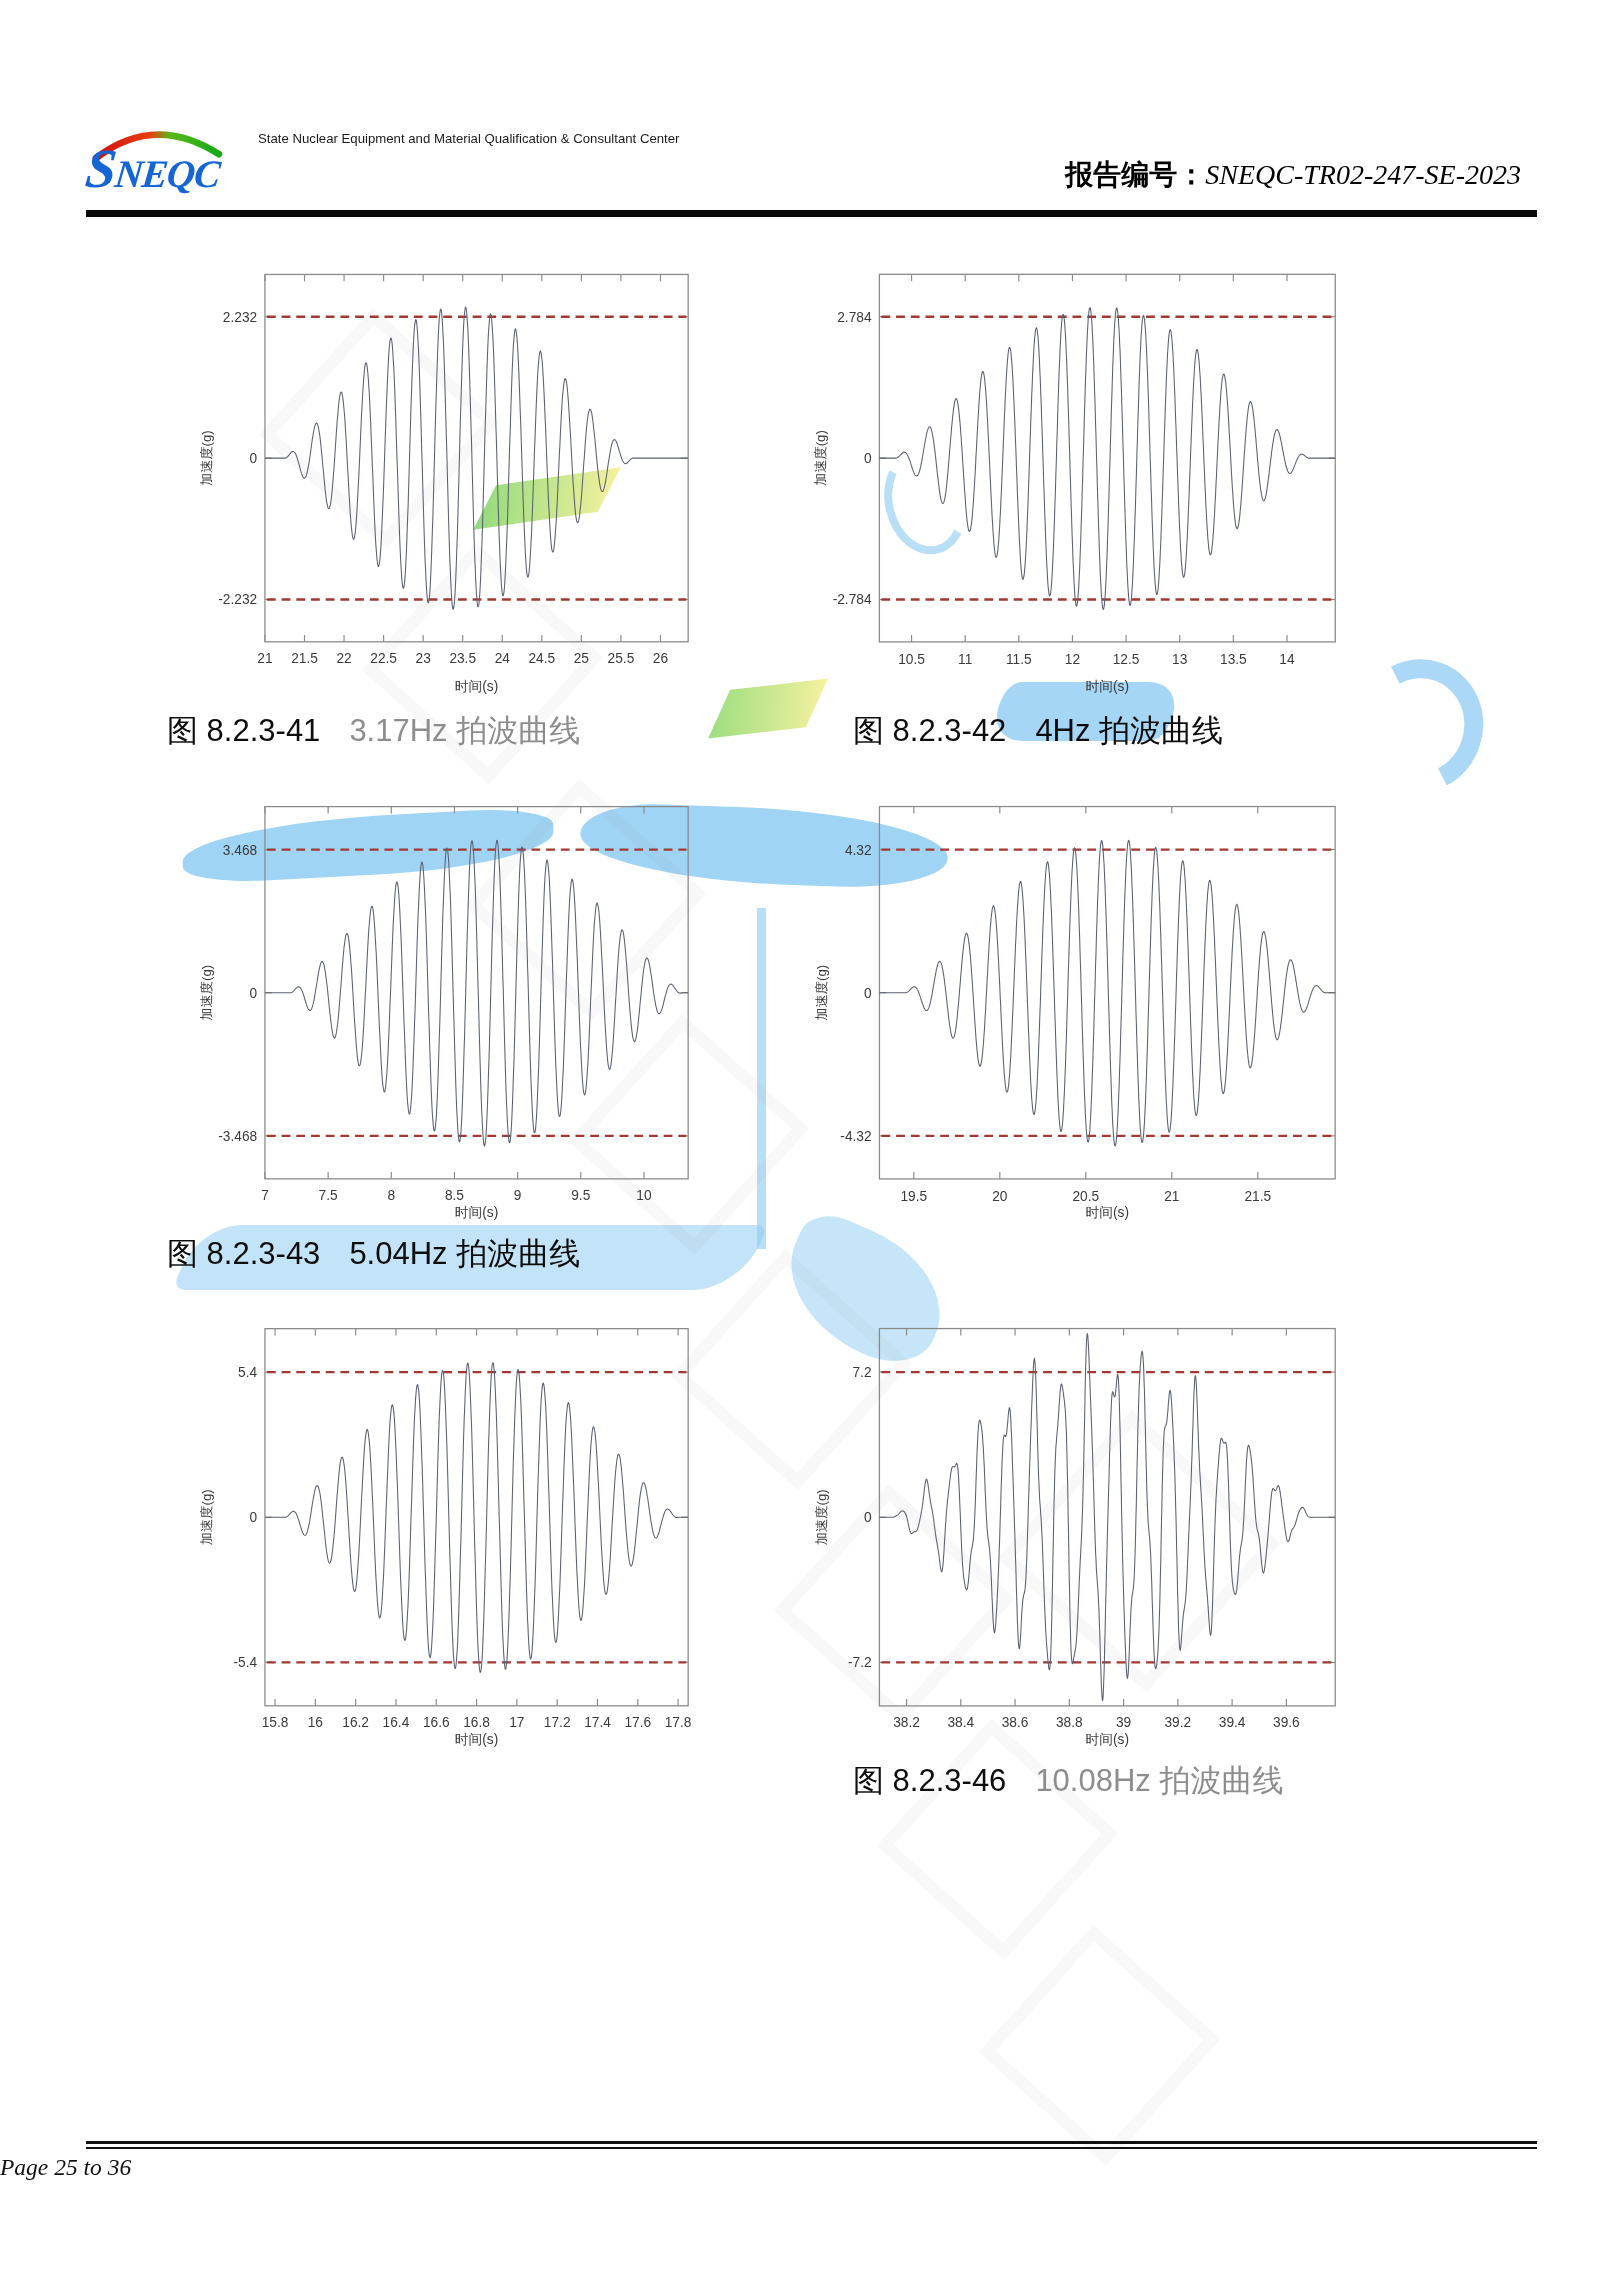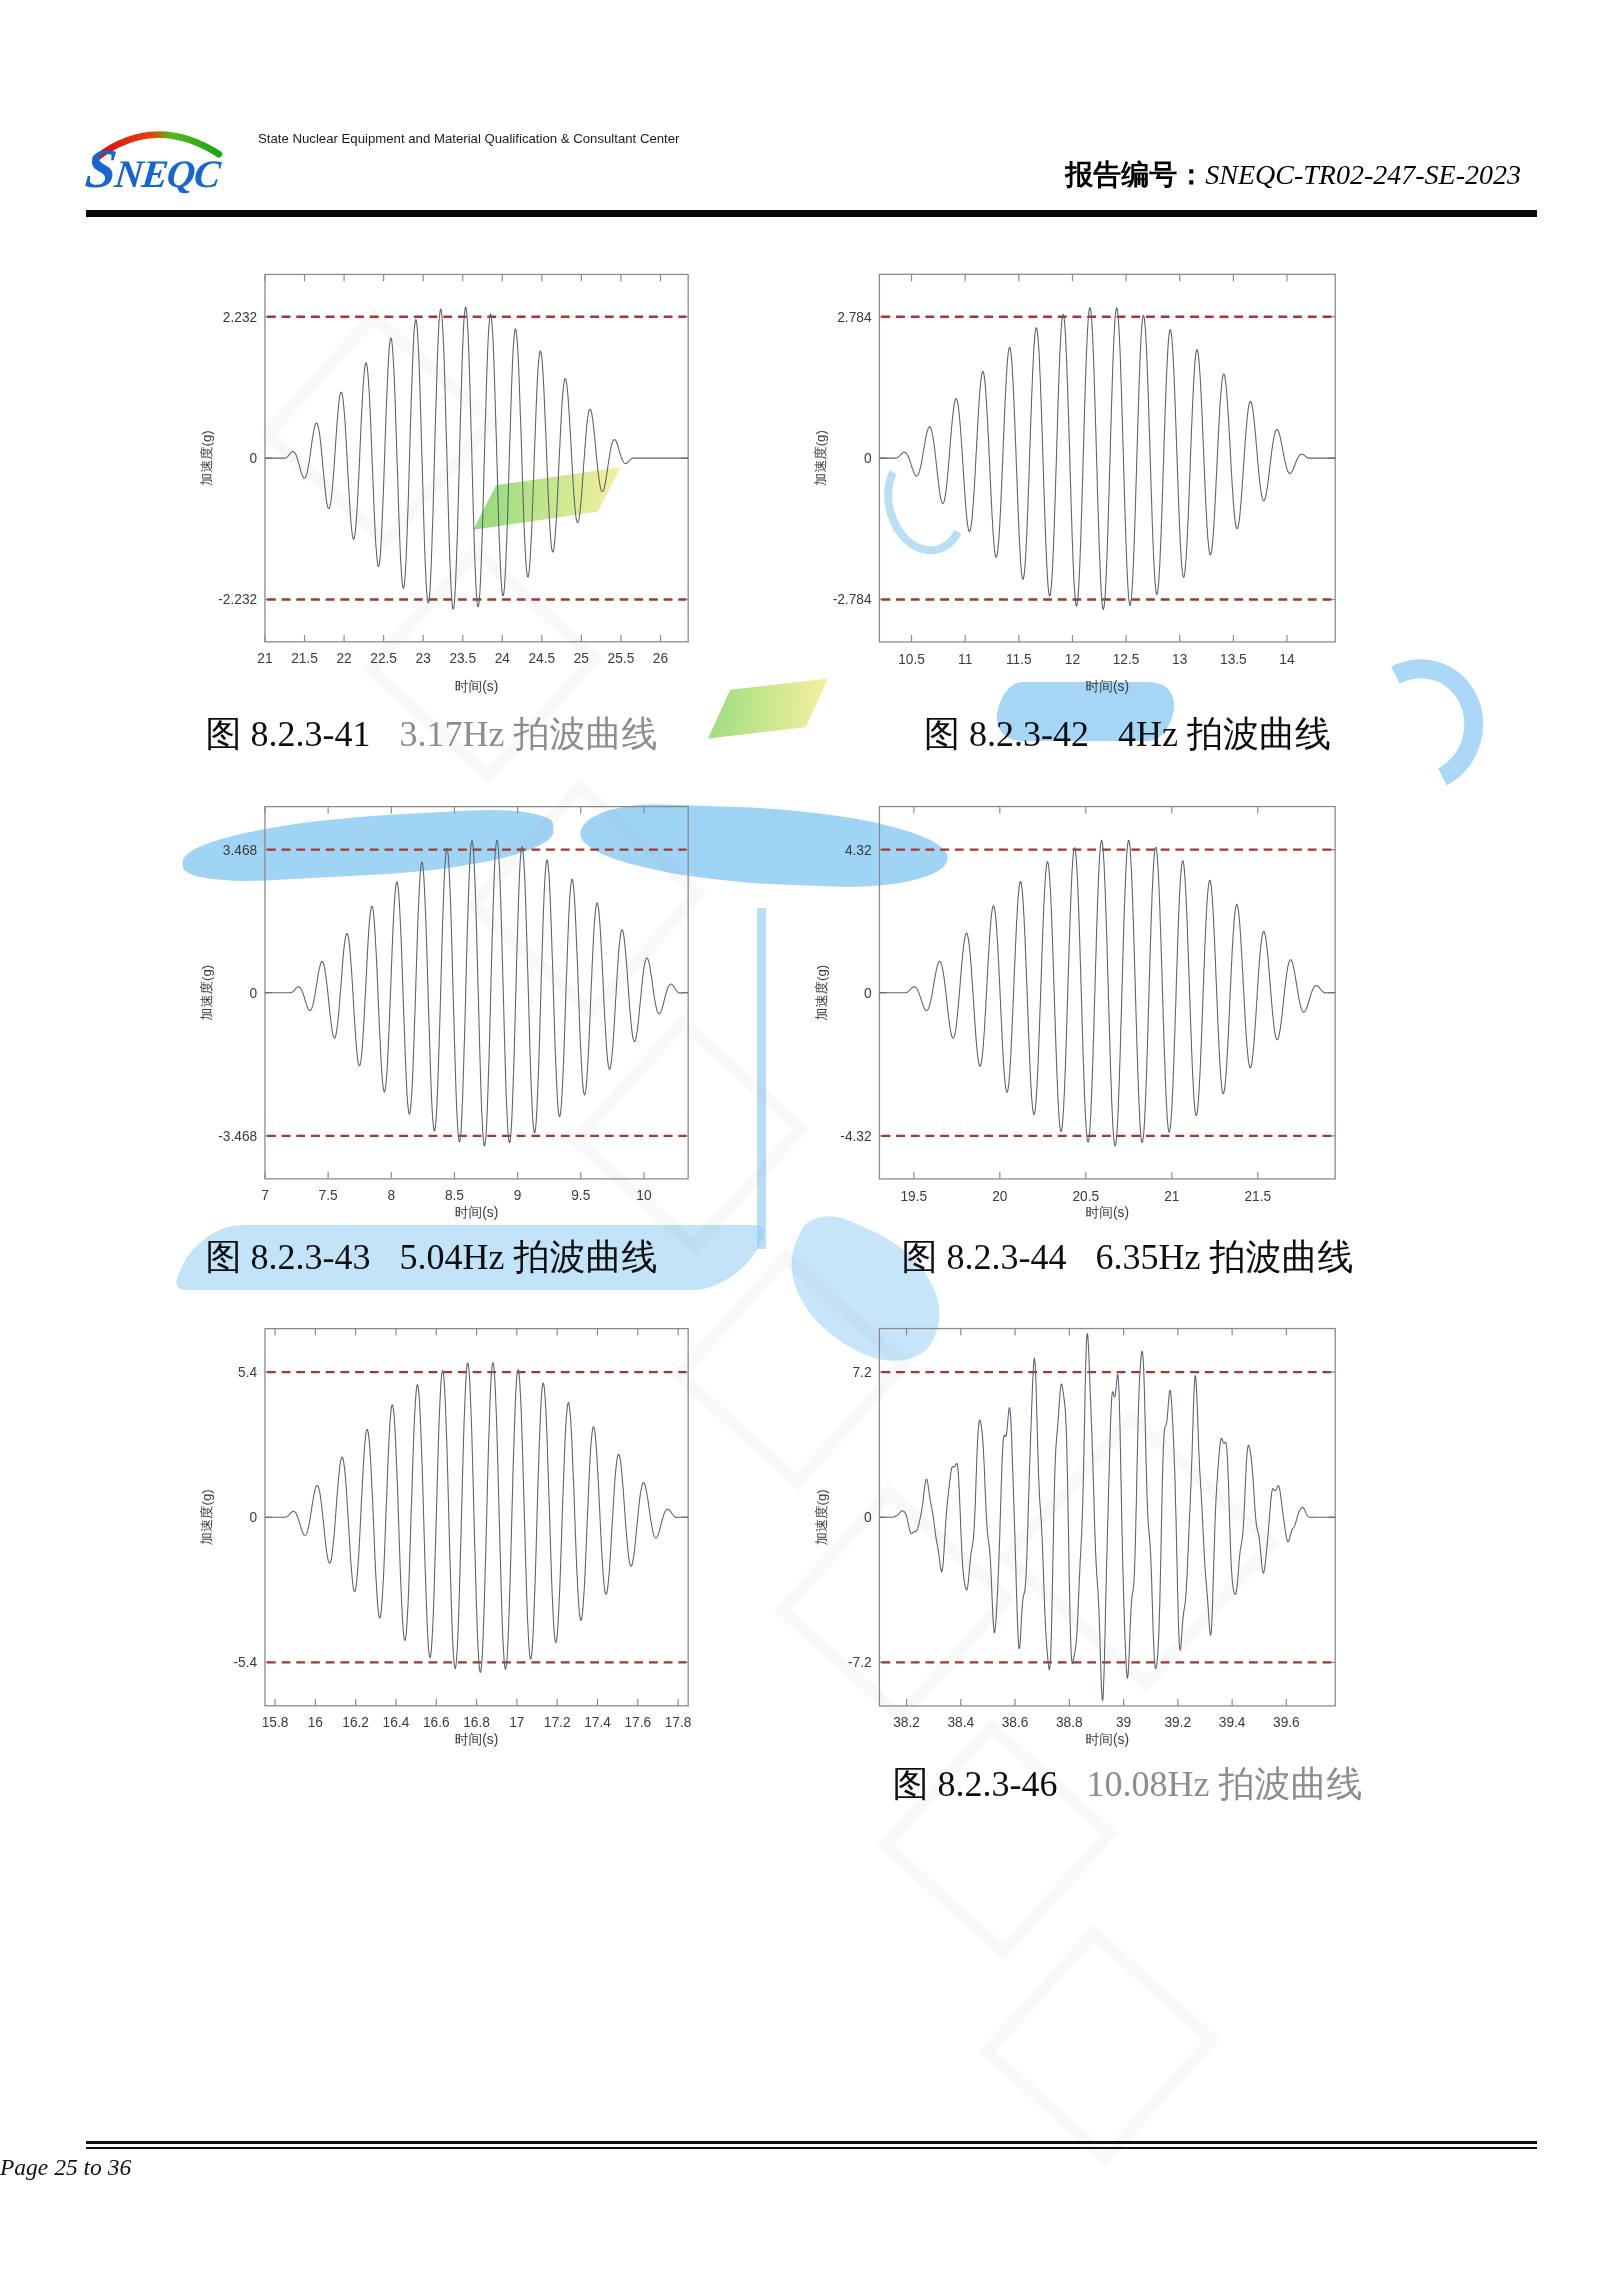--- a/index.html
+++ b/index.html
@@ -22,22 +22,22 @@
   .header-bar{position:absolute;left:86px;top:210px;width:1451px;height:6.9px;background:#0a0a0a;z-index:3;}
   
   .chart-box{position:absolute;z-index:2;}
   #chart-1{left:167px;top:230px;width:529px;height:469px;}
   #chart-2{left:799px;top:230px;width:549px;height:469px;}
   #chart-3{left:167px;top:784px;width:529px;height:441px;}
   #chart-4{left:799px;top:784px;width:549px;height:441px;}
   #chart-5{left:167px;top:1306px;width:529px;height:446px;}
   #chart-6{left:799px;top:1306px;width:549px;height:446px;}
   .chart-box svg{display:block;}
-  .cap{position:absolute;text-align:center;z-index:2;
-       font-family:Liberation Serif, serif;font-size:36px;color:#0d0d0d;white-space:nowrap;}
+  .cap{position:absolute;text-align:left;z-index:2;
+       font-family:Liberation Sans, sans-serif;font-size:31px;color:#0d0d0d;white-space:nowrap;}
   #cap-1{left:167px;top:710px;width:529px;}
   #cap-2{left:853px;top:710px;width:549px;}
   #cap-3{left:167px;top:1233px;width:529px;}
   #cap-4{left:853px;top:1233px;width:549px;}
   #cap-5{left:167px;top:1760px;width:529px;}
   #cap-6{left:853px;top:1760px;width:549px;}
   .fig-title{margin-left:29px;}
   .fig-title.muted{color:#8d8d8d;}
   
   .footer-rule{position:absolute;left:86px;top:2141px;width:1451px;height:2.9px;
@@ -368,20 +368,19 @@
         <line x1="84" y1="363.57692307692304" x2="545" y2="363.57692307692304" stroke="#a23830" stroke-width="2.4" stroke-dasharray="9 6"></line>
         <polyline points="82.0,215.5 82.3,215.5 82.7,215.5 83.0,215.5 83.3,215.5 83.7,215.5 84.0,215.5 84.3,215.5 84.7,215.5 85.0,215.5 85.3,215.5 85.7,215.5 86.0,215.5 86.3,215.5 86.7,215.5 87.0,215.5 87.3,215.5 87.6,215.5 88.0,215.5 88.3,215.5 88.6,215.5 89.0,215.5 89.3,215.5 89.6,215.5 90.0,215.5 90.3,215.5 90.6,215.5 91.0,215.5 91.3,215.5 91.6,215.5 92.0,215.5 92.3,215.5 92.6,215.5 93.0,215.5 93.3,215.5 93.6,215.5 94.0,215.5 94.3,215.5 94.6,215.5 95.0,215.5 95.3,215.5 95.6,215.5 96.0,215.5 96.3,215.4 96.6,215.3 96.9,215.2 97.3,215.0 97.6,214.9 97.9,214.7 98.3,214.5 98.6,214.3 98.9,214.1 99.3,214.0 99.6,213.8 99.9,213.6 100.3,213.4 100.6,213.1 100.9,212.9 101.3,212.6 101.6,212.3 101.9,211.9 102.3,211.5 102.6,211.1 102.9,210.7 103.3,210.3 103.6,210.0 103.9,209.7 104.3,209.4 104.6,209.2 104.9,209.1 105.3,209.0 105.6,209.1 105.9,209.1 106.2,209.2 106.6,209.4 106.9,209.6 107.2,209.9 107.6,210.3 107.9,210.7 108.2,211.1 108.6,211.7 108.9,212.4 109.2,213.2 109.6,214.2 109.9,215.3 110.2,216.5 110.6,217.9 110.9,219.4 111.2,221.0 111.6,222.7 111.9,224.3 112.2,225.9 112.6,227.4 112.9,228.7 113.2,229.9 113.6,230.8 113.9,231.5 114.2,232.0 114.6,232.2 114.9,232.3 115.2,232.2 115.5,231.9 115.9,231.6 116.2,231.3 116.5,231.0 116.9,230.7 117.2,230.5 117.5,230.3 117.9,230.2 118.2,230.2 118.5,230.2 118.9,230.1 119.2,230.0 119.5,229.8 119.9,229.5 120.2,229.0 120.5,228.4 120.9,227.5 121.2,226.5 121.5,225.4 121.9,224.1 122.2,222.7 122.5,221.3 122.9,219.8 123.2,218.3 123.5,216.8 123.9,215.2 124.2,213.6 124.5,212.0 124.8,210.2 125.2,208.3 125.5,206.3 125.8,204.0 126.2,201.6 126.5,199.0 126.8,196.2 127.2,193.3 127.5,190.4 127.8,187.5 128.2,184.8 128.5,182.3 128.8,180.2 129.2,178.5 129.5,177.3 129.8,176.7 130.2,176.7 130.5,177.2 130.8,178.3 131.2,179.8 131.5,181.7 131.8,183.9 132.2,186.3 132.5,188.8 132.8,191.3 133.2,193.6 133.5,195.9 133.8,198.0 134.1,199.9 134.5,201.7 134.8,203.4 135.1,205.0 135.5,206.7 135.8,208.4 136.1,210.3 136.5,212.2 136.8,214.4 137.1,216.7 137.5,219.2 137.8,221.8 138.1,224.4 138.5,227.0 138.8,229.6 139.1,232.0 139.5,234.3 139.8,236.5 140.1,238.5 140.5,240.4 140.8,242.2 141.1,244.0 141.5,245.9 141.8,247.9 142.1,250.0 142.5,252.3 142.8,254.8 143.1,257.4 143.4,260.1 143.8,262.7 144.1,265.3 144.4,267.5 144.8,269.3 145.1,270.5 145.4,271.1 145.8,270.8 146.1,269.7 146.4,267.6 146.8,264.7 147.1,261.0 147.4,256.6 147.8,251.6 148.1,246.2 148.4,240.6 148.8,235.0 149.1,229.4 149.4,224.1 149.8,219.1 150.1,214.4 150.4,210.2 150.8,206.3 151.1,202.8 151.4,199.5 151.8,196.4 152.1,193.5 152.4,190.6 152.7,187.7 153.1,184.8 153.4,181.9 153.7,179.1 154.1,176.2 154.4,173.6 154.7,171.1 155.1,169.0 155.4,167.2 155.7,165.8 156.1,164.8 156.4,164.1 156.7,163.9 157.1,163.8 157.4,164.0 157.7,164.1 158.1,164.3 158.4,164.3 158.7,164.1 159.1,163.7 159.4,163.1 159.7,162.4 160.1,161.6 160.4,161.0 160.7,160.6 161.1,160.8 161.4,161.6 161.7,163.2 162.0,165.7 162.4,169.3 162.7,174.0 163.0,179.7 163.4,186.3 163.7,193.7 164.0,201.7 164.4,210.1 164.7,218.7 165.0,227.1 165.4,235.2 165.7,242.9 166.0,249.9 166.4,256.2 166.7,261.7 167.0,266.5 167.4,270.5 167.7,274.0 168.0,276.9 168.4,279.4 168.7,281.6 169.0,283.5 169.4,285.2 169.7,286.7 170.0,287.9 170.4,288.8 170.7,289.4 171.0,289.6 171.3,289.2 171.7,288.2 172.0,286.6 172.3,284.4 172.7,281.6 173.0,278.3 173.3,274.7 173.7,270.8 174.0,266.9 174.3,263.0 174.7,259.4 175.0,256.2 175.3,253.4 175.7,251.0 176.0,248.9 176.3,247.2 176.7,245.5 177.0,243.7 177.3,241.7 177.7,239.1 178.0,235.8 178.3,231.6 178.7,226.5 179.0,220.2 179.3,213.0 179.7,204.8 180.0,196.0 180.3,186.5 180.6,176.9 181.0,167.3 181.3,158.0 181.6,149.3 182.0,141.4 182.3,134.6 182.6,128.8 183.0,124.2 183.3,120.8 183.6,118.5 184.0,117.1 184.3,116.6 184.6,116.8 185.0,117.6 185.3,118.9 185.6,120.6 186.0,122.7 186.3,125.1 186.6,127.9 187.0,131.3 187.3,135.1 187.6,139.6 188.0,144.8 188.3,150.7 188.6,157.3 189.0,164.4 189.3,172.1 189.6,180.1 189.9,188.1 190.3,196.1 190.6,203.7 190.9,210.8 191.3,217.2 191.6,222.8 191.9,227.5 192.3,231.5 192.6,234.7 192.9,237.3 193.3,239.7 193.6,242.0 193.9,244.4 194.3,247.4 194.6,250.9 194.9,255.3 195.3,260.6 195.6,266.8 195.9,273.8 196.3,281.4 196.6,289.4 196.9,297.5 197.3,305.4 197.6,312.8 197.9,319.4 198.3,324.8 198.6,329.0 198.9,331.8 199.2,333.1 199.6,333.0 199.9,331.5 200.2,328.8 200.6,325.1 200.9,320.5 201.2,315.3 201.6,309.5 201.9,303.3 202.2,296.7 202.6,289.9 202.9,282.6 203.2,275.0 203.6,267.0 203.9,258.4 204.2,249.3 204.6,239.6 204.9,229.4 205.2,218.7 205.6,207.7 205.9,196.7 206.2,185.9 206.6,175.5 206.9,165.8 207.2,157.1 207.6,149.6 207.9,143.4 208.2,138.6 208.5,135.2 208.9,133.1 209.2,132.0 209.5,131.8 209.9,132.1 210.2,132.6 210.5,133.0 210.9,133.0 211.2,132.4 211.5,131.1 211.9,128.9 212.2,126.0 212.5,122.5 212.9,118.6 213.2,114.6 213.5,110.9 213.9,107.6 214.2,105.3 214.5,104.0 214.9,104.1 215.2,105.7 215.5,108.8 215.9,113.4 216.2,119.3 216.5,126.4 216.9,134.5 217.2,143.4 217.5,152.9 217.8,162.6 218.2,172.6 218.5,182.6 218.8,192.7 219.2,202.9 219.5,213.1 219.8,223.5 220.2,234.1 220.5,245.0 220.8,256.1 221.2,267.5 221.5,279.0 221.8,290.5 222.2,301.7 222.5,312.4 222.8,322.2 223.2,330.9 223.5,338.2 223.8,343.8 224.2,347.6 224.5,349.4 224.8,349.4 225.2,347.5 225.5,344.1 225.8,339.5 226.2,333.9 226.5,327.8 226.8,321.6 227.1,315.6 227.5,310.2 227.8,305.5 228.1,301.7 228.5,298.8 228.8,296.7 229.1,295.1 229.5,293.9 229.8,292.8 230.1,291.3 230.5,289.2 230.8,286.2 231.1,282.2 231.5,276.9 231.8,270.2 232.1,262.4 232.5,253.4 232.8,243.5 233.1,232.9 233.5,221.9 233.8,210.6 234.1,199.4 234.5,188.4 234.8,177.7 235.1,167.3 235.5,157.3 235.8,147.7 236.1,138.3 236.4,129.0 236.8,119.9 237.1,110.7 237.4,101.7 237.8,92.8 238.1,84.2 238.4,76.1 238.8,68.8 239.1,62.6 239.4,57.9 239.8,54.8 240.1,53.8 240.4,54.9 240.8,58.2 241.1,63.8 241.4,71.5 241.8,80.9 242.1,91.9 242.4,103.9 242.8,116.5 243.1,129.2 243.4,141.7 243.8,153.4 244.1,164.2 244.4,173.8 244.8,182.2 245.1,189.3 245.4,195.4 245.7,200.6 246.1,205.3 246.4,209.8 246.7,214.4 247.1,219.4 247.4,225.1 247.7,231.5 248.1,238.8 248.4,246.9 248.7,255.8 249.1,265.1 249.4,274.7 249.7,284.4 250.1,293.8 250.4,302.9 250.7,311.3 251.1,318.9 251.4,325.8 251.7,332.0 252.1,337.5 252.4,342.5 252.7,347.0 253.1,351.3 253.4,355.3 253.7,359.1 254.1,362.6 254.4,365.8 254.7,368.5 255.0,370.3 255.4,371.0 255.7,370.3 256.0,367.9 256.4,363.4 256.7,356.9 257.0,348.0 257.4,337.0 257.7,323.8 258.0,308.9 258.4,292.6 258.7,275.3 259.0,257.6 259.4,239.9 259.7,222.8 260.0,206.8 260.4,192.2 260.7,179.3 261.0,168.1 261.4,158.7 261.7,151.0 262.0,144.8 262.4,139.8 262.7,135.6 263.0,131.9 263.4,128.3 263.7,124.7 264.0,120.9 264.3,116.6 264.7,112.0 265.0,107.1 265.3,102.0 265.7,97.0 266.0,92.3 266.3,88.1 266.7,84.6 267.0,82.0 267.3,80.3 267.7,79.6 268.0,79.8 268.3,80.8 268.7,82.4 269.0,84.4 269.3,86.7 269.7,89.1 270.0,91.6 270.3,94.2 270.7,96.8 271.0,99.8 271.3,103.2 271.7,107.4 272.0,112.8 272.3,119.5 272.7,127.9 273.0,138.2 273.3,150.5 273.6,164.6 274.0,180.6 274.3,198.1 274.6,216.7 275.0,236.0 275.3,255.4 275.6,274.4 276.0,292.3 276.3,308.9 276.6,323.5 277.0,336.0 277.3,346.1 277.6,353.8 278.0,359.3 278.3,362.8 278.6,364.5 279.0,364.8 279.3,364.0 279.6,362.6 280.0,360.8 280.3,358.9 280.6,357.1 281.0,355.3 281.3,353.6 281.6,351.9 282.0,350.0 282.3,347.8 282.6,345.0 282.9,341.4 283.3,337.0 283.6,331.8 283.9,325.6 284.3,318.8 284.6,311.3 284.9,303.4 285.3,295.4 285.6,287.5 285.9,279.8 286.3,272.5 286.6,265.6 286.9,259.0 287.3,252.8 287.6,246.6 287.9,240.2 288.3,233.2 288.6,225.4 288.9,216.4 289.3,206.1 289.6,194.3 289.9,181.0 290.3,166.3 290.6,150.4 290.9,133.7 291.3,116.7 291.6,99.9 291.9,83.8 292.2,69.1 292.6,56.1 292.9,45.3 293.2,37.0 293.6,31.4 293.9,28.5 294.2,28.3 294.6,30.4 294.9,34.7 295.2,40.6 295.6,47.9 295.9,56.1 296.2,64.8 296.6,73.7 296.9,82.6 297.2,91.5 297.6,100.2 297.9,108.8 298.2,117.4 298.6,126.2 298.9,135.3 299.2,144.8 299.6,154.8 299.9,165.3 300.2,176.3 300.6,187.7 300.9,199.2 301.2,210.6 301.5,221.7 301.9,232.2 302.2,241.9 302.5,250.6 302.9,258.2 303.2,264.9 303.5,270.7 303.9,275.7 304.2,280.3 304.5,284.9 304.9,289.7 305.2,295.1 305.5,301.4 305.9,308.7 306.2,317.1 306.5,326.6 306.9,336.9 307.2,347.9 307.5,359.1 307.9,369.9 308.2,379.9 308.5,388.6 308.9,395.5 309.2,400.2 309.5,402.3 309.9,401.7 310.2,398.3 310.5,392.4 310.8,384.0 311.2,373.5 311.5,361.4 311.8,348.0 312.2,333.8 312.5,319.3 312.8,304.6 313.2,290.2 313.5,276.2 313.8,262.6 314.2,249.6 314.5,236.9 314.8,224.5 315.2,212.2 315.5,200.1 315.8,187.9 316.2,175.7 316.5,163.6 316.8,151.7 317.2,140.1 317.5,129.2 317.8,119.1 318.2,110.2 318.5,102.6 318.8,96.6 319.1,92.1 319.5,89.2 319.8,87.8 320.1,87.5 320.5,88.2 320.8,89.5 321.1,90.9 321.5,92.2 321.8,92.8 322.1,92.7 322.5,91.7 322.8,89.7 323.1,86.8 323.5,83.2 323.8,79.4 324.1,75.7 324.5,72.5 324.8,70.4 325.1,69.9 325.5,71.2 325.8,74.7 326.1,80.6 326.5,88.9 326.8,99.4 327.1,112.1 327.5,126.5 327.8,142.2 328.1,158.9 328.4,176.0 328.8,193.1 329.1,209.9 329.4,226.1 329.8,241.5 330.1,256.0 330.4,269.5 330.8,282.2 331.1,294.1 331.4,305.2 331.8,315.9 332.1,326.0 332.4,335.6 332.8,344.7 333.1,353.2 333.4,360.9 333.8,367.6 334.1,373.0 334.4,377.0 334.8,379.2 335.1,379.6 335.4,378.2 335.8,374.9 336.1,369.8 336.4,363.3 336.8,355.7 337.1,347.3 337.4,338.6 337.7,330.0 338.1,321.9 338.4,314.6 338.7,308.4 339.1,303.3 339.4,299.3 339.7,296.3 340.1,294.1 340.4,292.1 340.7,290.2 341.1,287.7 341.4,284.2 341.7,279.5 342.1,273.2 342.4,265.1 342.7,255.2 343.1,243.6 343.4,230.4 343.7,216.0 344.1,200.7 344.4,184.9 344.7,169.1 345.1,153.7 345.4,139.0 345.7,125.2 346.1,112.7 346.4,101.5 346.7,91.5 347.0,82.8 347.4,75.3 347.7,68.8 348.0,63.2 348.4,58.3 348.7,54.2 349.0,50.9 349.4,48.4 349.7,46.8 350.0,46.3 350.4,47.2 350.7,49.5 351.0,53.6 351.4,59.5 351.7,67.2 352.0,76.8 352.4,87.9 352.7,100.5 353.0,114.1 353.4,128.3 353.7,142.7 354.0,156.8 354.4,170.2 354.7,182.5 355.0,193.5 355.4,202.9 355.7,210.8 356.0,217.2 356.3,222.3 356.7,226.5 357.0,230.2 357.3,233.6 357.7,237.3 358.0,241.6 358.3,246.9 358.7,253.2 359.0,260.7 359.3,269.4 359.7,279.1 360.0,289.6 360.3,300.6 360.7,311.6 361.0,322.5 361.3,332.6 361.7,341.9 362.0,349.9 362.3,356.6 362.7,361.9 363.0,365.8 363.3,368.3 363.7,369.6 364.0,369.8 364.3,369.2 364.7,367.7 365.0,365.5 365.3,362.7 365.6,359.2 366.0,354.9 366.3,349.8 366.6,343.5 367.0,336.0 367.3,327.1 367.6,316.8 368.0,304.9 368.3,291.5 368.6,276.9 369.0,261.2 369.3,244.8 369.6,228.1 370.0,211.6 370.3,195.7 370.6,180.8 371.0,167.3 371.3,155.6 371.6,145.7 372.0,137.9 372.3,131.9 372.6,127.8 373.0,125.1 373.3,123.5 373.6,122.7 374.0,122.2 374.3,121.7 374.6,120.9 374.9,119.4 375.3,117.3 375.6,114.3 375.9,110.7 376.3,106.6 376.6,102.2 376.9,97.8 377.3,93.8 377.6,90.3 377.9,87.8 378.3,86.3 378.6,86.1 378.9,87.1 379.3,89.3 379.6,92.7 379.9,97.0 380.3,102.2 380.6,108.0 380.9,114.3 381.3,121.0 381.6,127.9 381.9,135.2 382.3,142.9 382.6,151.1 382.9,159.8 383.3,169.3 383.6,179.7 383.9,191.1 384.2,203.5 384.6,216.9 384.9,231.2 385.2,246.0 385.6,261.2 385.9,276.4 386.2,291.1 386.6,304.9 386.9,317.4 387.2,328.2 387.6,337.1 387.9,343.9 388.2,348.4 388.6,350.8 388.9,351.1 389.2,349.6 389.6,346.7 389.9,342.8 390.2,338.2 390.6,333.3 390.9,328.5 391.2,324.0 391.6,320.0 391.9,316.6 392.2,313.8 392.6,311.5 392.9,309.5 393.2,307.6 393.5,305.6 393.9,303.3 394.2,300.4 394.5,296.7 394.9,292.2 395.2,286.9 395.5,280.8 395.9,274.0 396.2,266.7 396.5,258.9 396.9,251.0 397.2,242.9 397.5,235.0 397.9,227.2 398.2,219.5 398.5,212.0 398.9,204.5 399.2,196.8 399.5,188.9 399.9,180.6 400.2,171.7 400.5,162.3 400.9,152.4 401.2,141.9 401.5,131.2 401.9,120.4 402.2,109.8 402.5,99.9 402.8,90.9 403.2,83.3 403.5,77.3 403.8,73.3 404.2,71.3 404.5,71.5 404.8,73.8 405.2,78.1 405.5,84.2 405.8,91.7 406.2,100.2 406.5,109.5 406.8,119.0 407.2,128.5 407.5,137.7 407.8,146.4 408.2,154.3 408.5,161.6 408.8,168.2 409.2,174.2 409.5,179.8 409.8,185.2 410.2,190.5 410.5,196.0 410.8,201.7 411.2,207.8 411.5,214.2 411.8,220.9 412.1,227.8 412.5,234.8 412.8,241.8 413.1,248.5 413.5,254.9 413.8,260.8 414.1,266.3 414.5,271.2 414.8,275.6 415.1,279.7 415.5,283.5 415.8,287.3 416.1,291.2 416.5,295.2 416.8,299.5 417.1,304.2 417.5,309.2 417.8,314.3 418.1,319.5 418.5,324.4 418.8,328.8 419.1,332.3 419.5,334.8 419.8,335.8 420.1,335.3 420.5,333.0 420.8,328.8 421.1,322.9 421.4,315.3 421.8,306.3 422.1,296.1 422.4,285.0 422.8,273.5 423.1,261.9 423.4,250.4 423.8,239.4 424.1,229.1 424.4,219.7 424.8,211.1 425.1,203.5 425.4,196.7 425.8,190.6 426.1,185.1 426.4,180.0 426.8,175.2 427.1,170.5 427.4,165.9 427.8,161.4 428.1,157.0 428.4,152.7 428.8,148.7 429.1,145.0 429.4,141.7 429.8,139.1 430.1,137.1 430.4,135.7 430.7,135.1 431.1,135.0 431.4,135.4 431.7,136.2 432.1,137.2 432.4,138.2 432.7,139.0 433.1,139.7 433.4,140.0 433.7,140.0 434.1,139.8 434.4,139.4 434.7,139.0 435.1,138.9 435.4,139.3 435.7,140.4 436.1,142.5 436.4,145.6 436.7,150.1 437.1,155.8 437.4,162.9 437.7,171.1 438.1,180.4 438.4,190.4 438.7,201.0 439.1,211.7 439.4,222.4 439.7,232.7 440.0,242.4 440.4,251.2 440.7,259.1 441.0,265.9 441.4,271.8 441.7,276.6 442.0,280.6 442.4,283.8 442.7,286.4 443.0,288.4 443.4,290.1 443.7,291.5 444.0,292.7 444.4,293.5 444.7,294.1 445.0,294.3 445.4,294.1 445.7,293.4 446.0,292.2 446.4,290.3 446.7,287.8 447.0,284.8 447.4,281.2 447.7,277.2 448.0,273.0 448.4,268.7 448.7,264.4 449.0,260.3 449.3,256.6 449.7,253.3 450.0,250.4 450.3,247.9 450.7,245.9 451.0,244.0 451.3,242.3 451.7,240.4 452.0,238.2 452.3,235.6 452.7,232.3 453.0,228.3 453.3,223.5 453.7,217.9 454.0,211.5 454.3,204.5 454.7,197.1 455.0,189.5 455.3,181.8 455.7,174.4 456.0,167.5 456.3,161.2 456.7,155.7 457.0,151.1 457.3,147.5 457.7,144.8 458.0,143.1 458.3,142.2 458.6,142.0 459.0,142.5 459.3,143.4 459.6,144.8 460.0,146.4 460.3,148.3 460.6,150.4 461.0,152.8 461.3,155.4 461.6,158.4 462.0,161.6 462.3,165.3 462.6,169.4 463.0,173.8 463.3,178.6 463.6,183.7 464.0,189.0 464.3,194.3 464.6,199.6 465.0,204.7 465.3,209.5 465.6,213.8 466.0,217.5 466.3,220.8 466.6,223.4 467.0,225.5 467.3,227.2 467.6,228.6 467.9,229.8 468.3,231.0 468.6,232.3 468.9,233.8 469.3,235.7 469.6,238.1 469.9,240.9 470.3,244.1 470.6,247.6 470.9,251.4 471.3,255.3 471.6,259.1 471.9,262.6 472.3,265.8 472.6,268.4 472.9,270.5 473.3,271.8 473.6,272.4 473.9,272.2 474.3,271.4 474.6,270.0 474.9,268.0 475.3,265.7 475.6,263.0 475.9,260.0 476.3,256.9 476.6,253.7 476.9,250.4 477.2,247.0 477.6,243.5 477.9,239.9 478.2,236.2 478.6,232.3 478.9,228.3 479.2,224.2 479.6,219.9 479.9,215.6 480.2,211.2 480.6,207.0 480.9,202.9 481.2,199.2 481.6,195.8 481.9,192.9 482.2,190.5 482.6,188.6 482.9,187.4 483.2,186.6 483.6,186.3 483.9,186.3 484.2,186.7 484.6,187.1 484.9,187.6 485.2,188.1 485.6,188.4 485.9,188.4 486.2,188.2 486.5,187.8 486.9,187.2 487.2,186.4 487.5,185.5 487.9,184.7 488.2,184.0 488.5,183.5 488.9,183.3 489.2,183.5 489.5,184.0 489.9,185.0 490.2,186.4 490.5,188.1 490.9,190.1 491.2,192.5 491.5,194.9 491.9,197.6 492.2,200.2 492.5,202.9 492.9,205.6 493.2,208.2 493.5,210.7 493.9,213.2 494.2,215.6 494.5,218.0 494.9,220.4 495.2,222.8 495.5,225.2 495.8,227.5 496.2,229.8 496.5,232.0 496.8,234.0 497.2,235.9 497.5,237.5 497.8,238.8 498.2,239.8 498.5,240.3 498.8,240.5 499.2,240.4 499.5,239.9 499.8,239.0 500.2,238.0 500.5,236.7 500.8,235.4 501.2,234.0 501.5,232.6 501.8,231.4 502.2,230.3 502.5,229.3 502.8,228.5 503.2,227.9 503.5,227.3 503.8,226.9 504.2,226.5 504.5,226.1 504.8,225.7 505.1,225.2 505.5,224.5 505.8,223.8 506.1,222.9 506.5,221.9 506.8,220.8 507.1,219.6 507.5,218.3 507.8,217.1 508.1,215.8 508.5,214.7 508.8,213.5 509.1,212.5 509.5,211.5 509.8,210.7 510.1,209.9 510.5,209.2 510.8,208.5 511.1,207.9 511.5,207.4 511.8,206.9 512.1,206.5 512.5,206.1 512.8,205.8 513.1,205.6 513.5,205.4 513.8,205.4 514.1,205.5 514.4,205.7 514.8,206.1 515.1,206.5 515.4,207.1 515.8,207.8 516.1,208.5 516.4,209.3 516.8,210.1 517.1,210.9 517.4,211.6 517.8,212.3 518.1,212.9 518.4,213.5 518.8,213.9 519.1,214.3 519.4,214.6 519.8,214.9 520.1,215.1 520.4,215.2 520.8,215.3 521.1,215.4 521.4,215.5 521.8,215.6 522.1,215.6 522.4,215.7 522.8,215.7 523.1,215.8 523.4,215.8 523.7,215.7 524.1,215.7 524.4,215.6 524.7,215.5 525.1,215.5 525.4,215.5 525.7,215.5 526.1,215.5 526.4,215.5 526.7,215.5 527.1,215.5 527.4,215.5 527.7,215.5 528.1,215.5 528.4,215.5 528.7,215.5 529.1,215.5 529.4,215.5 529.7,215.5 530.1,215.5 530.4,215.5 530.7,215.5 531.1,215.5 531.4,215.5 531.7,215.5 532.1,215.5 532.4,215.5 532.7,215.5 533.0,215.5 533.4,215.5 533.7,215.5 534.0,215.5 534.4,215.5 534.7,215.5 535.0,215.5 535.4,215.5 535.7,215.5 536.0,215.5 536.4,215.5 536.7,215.5 537.0,215.5 537.4,215.5 537.7,215.5 538.0,215.5 538.4,215.5 538.7,215.5 539.0,215.5 539.4,215.5 539.7,215.5 540.0,215.5 540.4,215.5 540.7,215.5 541.0,215.5 541.4,215.5 541.7,215.5 542.0,215.5 542.3,215.5 542.7,215.5 543.0,215.5 543.3,215.5 543.7,215.5 544.0,215.5 544.3,215.5 544.7,215.5 545.0,215.5 545.3,215.5 545.7,215.5 546.0,215.5 546.3,215.5 546.7,215.5 547.0,215.5 " fill="none" stroke="#5c6270" stroke-width="1.1"></polyline>
         <text x="27" y="215.5" transform="rotate(-90 27 215.5)" text-anchor="middle" font-size="13.5" fill="#3a3a3a">加速度(g)</text>
         <text x="314.5" y="447" text-anchor="middle" font-size="14" fill="#3a3a3a">时间(s)</text>
       </svg>
     </div>
 
   <div class="cap" id="cap-1"><span class="fig-no">图 8.2.3-41</span><span class="fig-title muted">3.17Hz 拍波曲线</span></div>
   <div class="cap" id="cap-2"><span class="fig-no">图 8.2.3-42</span><span class="fig-title">4Hz 拍波曲线</span></div>
   <div class="cap" id="cap-3"><span class="fig-no">图 8.2.3-43</span><span class="fig-title">5.04Hz 拍波曲线</span></div>
-  <div class="cap" id="cap-4"><span class="fig-no">图 8.2.3-44</span><span class="fig-title">6.35Hz 拍波曲线</span></div>
   <div class="cap" id="cap-6"><span class="fig-no">图 8.2.3-46</span><span class="fig-title muted">10.08Hz 拍波曲线</span></div>
 
   <div class="footer-rule"></div>
   <div class="footer-text">Page 25 to 36</div>
 
 </div>
 
 
 </body></html>

